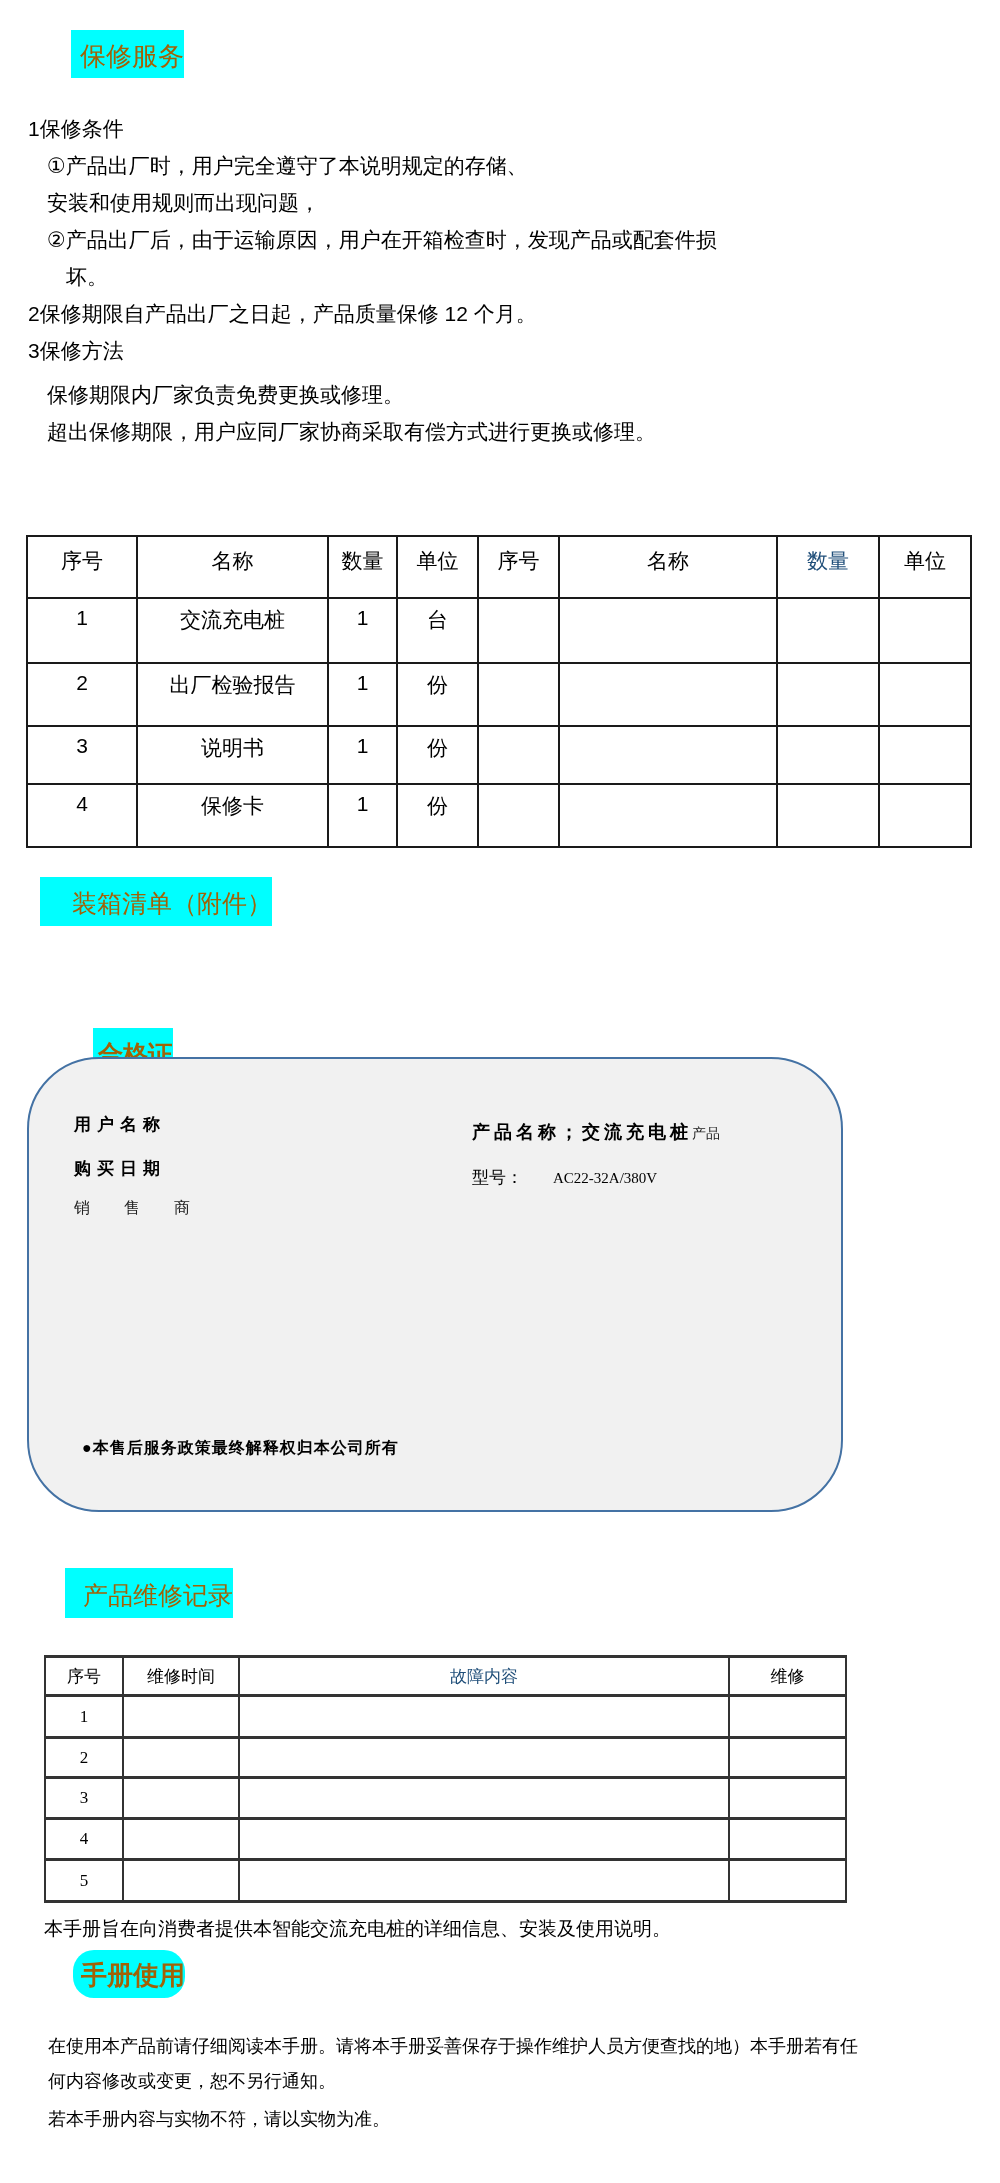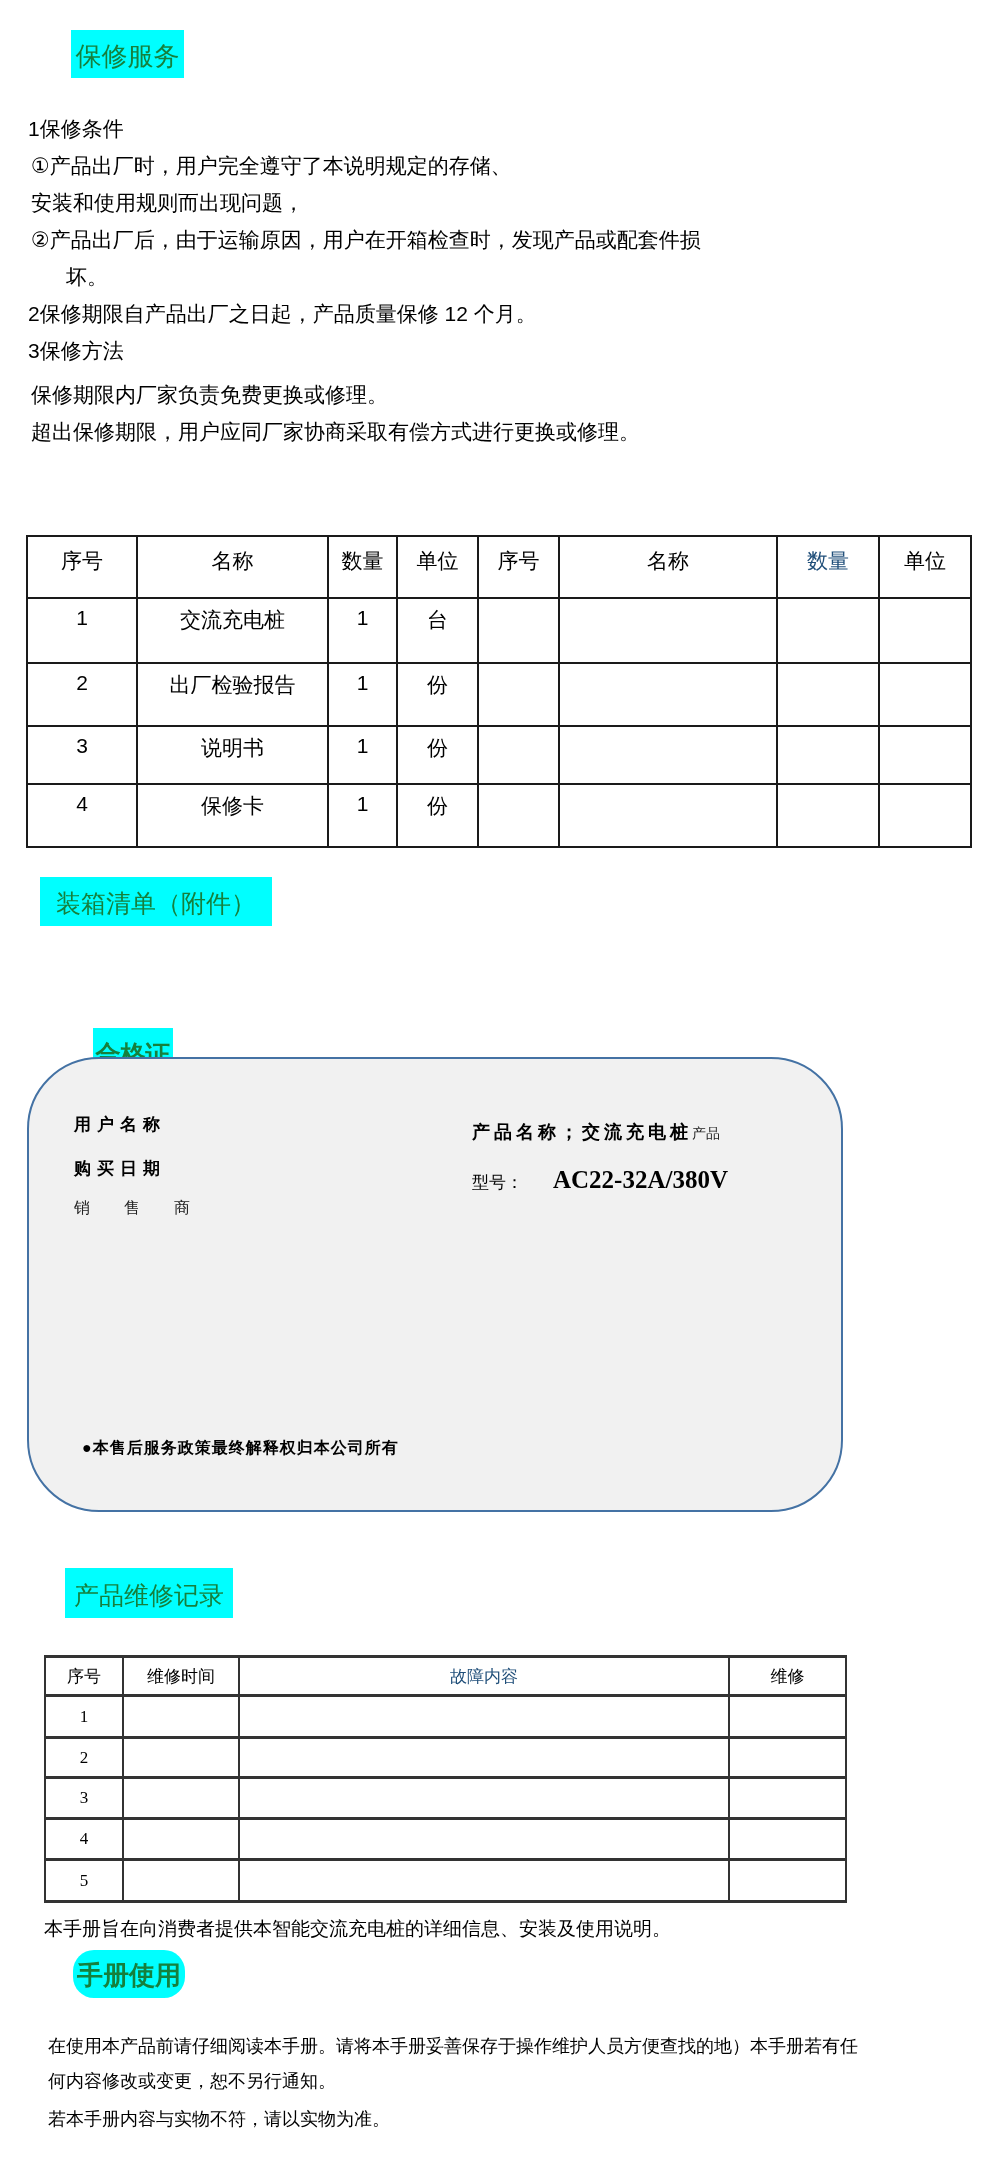--- a/index.html
+++ b/index.html
@@ -10,41 +10,41 @@
     height: 2183px;
     background: #ffffff;
     font-family: "Liberation Sans", "DejaVu Sans", sans-serif;
     color: #000000;
     overflow: hidden;
   }
   
   .hl {
     position: absolute;
     background: #00ffff;
-    color: #15803d;
-    text-align: center;
+    color: #a16207;
+    text-align: right;
     white-space: nowrap;
     overflow: hidden;
   }
   .h-baoxiu  { left: 71px;  top: 30px;   width: 113px; height: 48px; line-height: 52px; font-size: 26px; }
   .h-zhuang  { left: 40px;  top: 877px;  width: 232px; height: 49px; line-height: 52px; font-size: 25px; }
   .h-hege    { left: 93px;  top: 998px;  width: 80px;  height: 55px; line-height: 52px; font-size: 25px; font-weight: bold; margin-top: 30px; }
   .h-weixiu  { left: 65px;  top: 1568px; width: 168px; height: 50px; line-height: 54px; font-size: 25px; }
   .h-shouce  { left: 73px;  top: 1950px; width: 112px; height: 48px; line-height: 50px; font-size: 26px; font-weight: bold; border-radius: 21px; }
 
   
   .warranty-block {
     position: absolute;
     left: 0; top: 110px;
     width: 1000px;
     font-size: 21px;
   }
   .ln { line-height: 37px; white-space: nowrap; }
   .ind0 { padding-left: 28px; }
-  .ind1 { padding-left: 31px; }
+  .ind1 { padding-left: 47px; }
   .ind2 { padding-left: 66px; }
   .gap-before { margin-top: 7px; }
 
   
   table.packing {
     position: absolute;
     left: 26px; top: 535px;
     width: 944px;
     border-collapse: collapse;
     table-layout: fixed;
@@ -79,21 +79,21 @@
   .cert-user   { left: 45px; top: 54px;  font-size: 17px; font-weight: bold; letter-spacing: 6px; }
   .cert-date   { left: 45px; top: 98px;  font-size: 17px; font-weight: bold; letter-spacing: 6px; }
   .cert-seller { left: 45px; top: 139px; font-size: 16px; letter-spacing: 15px; color: #222;
                  font-family: "Liberation Serif", "DejaVu Serif", serif; }
   .cert-prod   { left: 443px; top: 61px; font-size: 18px; }
   .cert-prod .plabel { font-weight: bold; letter-spacing: 4px; }
   .cert-prod .psuffix { font-size: 14px; color: #222;
                  font-family: "Liberation Serif", "DejaVu Serif", serif; }
   .cert-model  { left: 443px; top: 107px; font-size: 17px;
                  font-family: "Liberation Serif", "DejaVu Serif", serif; }
-  .cert-model .mvalue { font-size: 25px; margin-left: 30px; font-weight: bold; }
+  .cert-model .mvalue { font-size: 15px; margin-left: 30px; }
   .cert-b1 { left: 53px; top: 343px; font-size: 16px; font-weight: bold; letter-spacing: 1px; }
   .cert-b2 { left: 53px; top: 379px; font-size: 16px; font-weight: bold; letter-spacing: 1px; }
 
   
   table.repair {
     position: absolute;
     left: 44px; top: 1655px;
     width: 801px;
     border-collapse: collapse;
     table-layout: fixed;

